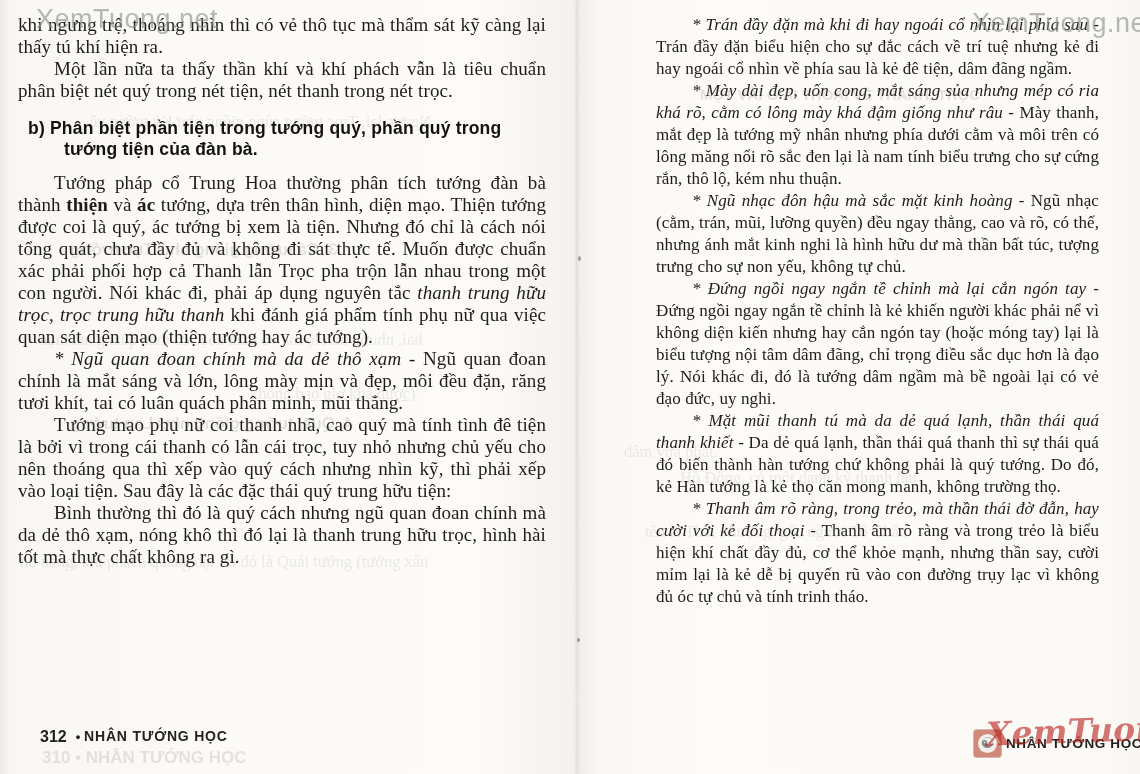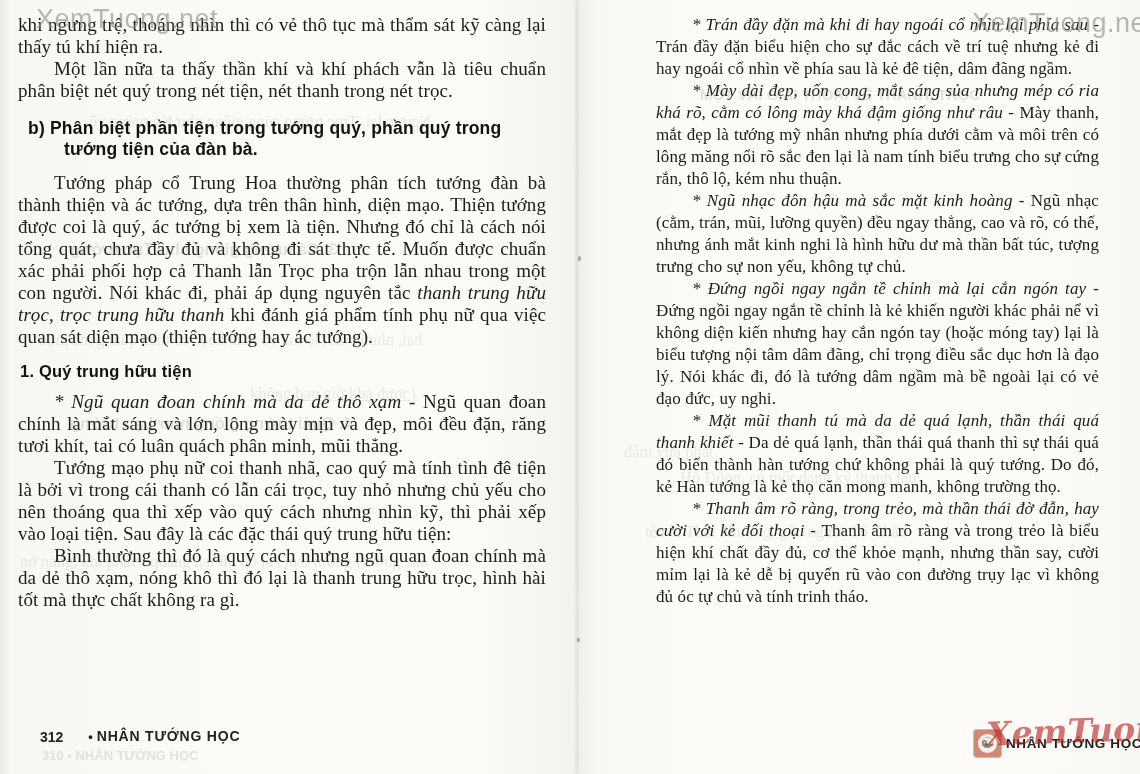--- a/index.html
+++ b/index.html
@@ -26,21 +26,21 @@
     margin:0;padding:0;
     font-size:19px;line-height:22px;
     text-align:justify;
     letter-spacing:.1px;
   }
   #page-right p{font-size:17px;line-height:22px;}
   .para{margin-bottom:9px;}
   .indent{text-indent:36px;}
   .noindent{text-indent:0;}
   .lead-it{font-style:italic;}
-  .b{font-weight:normal;}
+  .b{font-weight:bold;}
   h3.sub{
     font-family:"Liberation Sans", sans-serif;
     font-weight:bold;font-size:17.5px;line-height:21px;
     color:#141210;margin:16px 0 12px 10px;
     padding-left:36px;text-indent:-36px;
     letter-spacing:.2px;
   }
   h4.sub2{
     font-family:"Liberation Sans", sans-serif;
     font-weight:bold;font-size:16.5px;
@@ -62,21 +62,21 @@
     font-size:33px;color:rgba(186,34,30,.62);
     transform:rotate(-2deg);letter-spacing:0px;white-space:nowrap;
   }
   
   .footer{
     position:absolute;z-index:5;
     font-family:"Liberation Sans", sans-serif;
     font-weight:bold;color:#24221f;white-space:nowrap;
   }
   #footer-left{left:40px;top:728px;font-size:14px;letter-spacing:.8px;}
-  #footer-left .pnum{font-size:14px;letter-spacing:0;margin-right:22px;vertical-align:-1px;text-align:right;}
+  #footer-left .pnum{font-size:16px;letter-spacing:0;margin-right:6px;vertical-align:-1px;text-align:right;}
   #footer-right{left:974px;top:730px;font-size:13.5px;letter-spacing:.6px;display:flex;align-items:center;gap:5px;}
   .bullet-sep{font-size:13px;margin:0 3px;}
   .logo-box{
     display:inline-flex;width:27px;height:27px;border-radius:3px;
     background:#d08879;align-items:center;justify-content:center;
     box-shadow:0 0 0 1px rgba(190,110,95,.5);
   }
   .logo-box .yy{
     width:19px;height:19px;border-radius:50%;background:#f3efe9;color:#8a8a88;
     font-size:15px;line-height:19px;text-align:center;
@@ -99,38 +99,37 @@
 
 <div id="scan">
   <div class="gutter-line"></div>
 
   <div class="ghost mir" style="left:90px;top:112px;">Ngược lại, Trọc tướng cũng giống như Kỳ tướng về</div>
   <div class="ghost bold mir" style="left:70px;top:240px;">3. Cá tướng giống như Tục tướng</div>
   <div class="ghost mir" style="left:40px;top:330px;">hai, nhưng mắt lộ mà vô thần hoặc có thần quang mà mục</div>
   <div class="ghost" style="left:250px;top:384px;text-decoration:underline;">không bao giờ khá được)</div>
   <div class="ghost bold mir" style="left:70px;top:414px;">4. Quái tướng giống như Lạn tướng</div>
   <div class="ghost" style="left:20px;top:552px;">nở nang, khí phách quảng đại thì đó là Quái tướng (tướng xấu</div>
-  <div class="ghost bold" style="left:42px;top:748px;font-size:13px;">310 • NHÂN TƯỚNG HỌC</div>
+  <div class="ghost bold" style="left:42px;top:748px;font-size:17px;">310 • NHÂN TƯỚNG HỌC</div>
   <div class="ghost bold" style="left:700px;top:86px;font-size:15px;">MỘT VÀI GIAI THOẠI VỀ THANH, TRỌC</div>
   <div class="ghost" style="left:624px;top:442px;">dâm vừa phát.</div>
   <div class="ghost" style="left:680px;top:468px;">Hồ Đông, có một danh kỹ thanh lâu</div>
   <div class="ghost" style="left:645px;top:522px;">tên là Thái Phượng, gốc người Tô Châu</div>
 
   <div class="speck" style="left:578px;top:256px;width:3px;height:5px;"></div>
   <div class="speck" style="left:577px;top:638px;width:3px;height:4px;"></div>
 
   <div id="wm-tl" class="wm-top">XemTuong.net</div>
   <div id="wm-tr" class="wm-top">XemTuong.net</div>
 
   <div id="page-left" class="page">
     <p class="para noindent">khi ngưng trệ, thoáng nhìn thì có vẻ thô tục mà thẩm sát kỹ càng lại thấy tú khí hiện ra.</p>
     <p class="para indent">Một lần nữa ta thấy thần khí và khí phách vẫn là tiêu chuẩn phân biệt nét quý trong nét tiện, nét thanh trong nét trọc.</p>
     <h3 class="sub">b) Phân biệt phần tiện trong tướng quý, phần quý trong tướng tiện của đàn bà.</h3>
     <p class="para indent"><span>Tướng pháp cổ Trung Hoa thường phân tích tướng đàn bà thành </span><span class="b">thiện</span><span> và </span><span class="b">ác</span><span> tướng, dựa trên thân hình, diện mạo. Thiện tướng được coi là quý, ác tướng bị xem là tiện. Nhưng đó chỉ là cách nói tổng quát, chưa đầy đủ và không đi sát thực tế. Muốn được chuẩn xác phải phối hợp cả Thanh lẫn Trọc pha trộn lẫn nhau trong một con người. Nói khác đi, phải áp dụng nguyên tắc </span><span class="lead-it">thanh trung hữu trọc, trọc trung hữu thanh</span><span> khi đánh giá phẩm tính phụ nữ qua việc quan sát diện mạo (thiện tướng hay ác tướng).</span></p>
-    <h4 class="sub2">1. Quý trung hữu tiện</h4>
     <p class="para indent"><span class="lead-it">* Ngũ quan đoan chính mà da dẻ thô xạm</span><span> - Ngũ quan đoan chính là mắt sáng và lớn, lông mày mịn và đẹp, môi đều đặn, răng tươi khít, tai có luân quách phân minh, mũi thẳng.</span></p>
     <p class="para indent">Tướng mạo phụ nữ coi thanh nhã, cao quý mà tính tình đê tiện là bởi vì trong cái thanh có lẫn cái trọc, tuy nhỏ nhưng chủ yếu cho nên thoáng qua thì xếp vào quý cách nhưng nhìn kỹ, thì phải xếp vào loại tiện. Sau đây là các đặc thái quý trung hữu tiện:</p>
     <p class="para indent">Bình thường thì đó là quý cách nhưng ngũ quan đoan chính mà da dẻ thô xạm, nóng khô thì đó lại là thanh trung hữu trọc, hình hài tốt mà thực chất không ra gì.</p>
   </div>
 
   <div id="page-right" class="page">
     <p class="para indent"><span class="lead-it">* Trán đầy đặn mà khi đi hay ngoái cổ nhìn lại phía sau</span><span> - Trán đầy đặn biểu hiện cho sự đắc cách về trí tuệ nhưng kẻ đi hay ngoái cổ nhìn về phía sau là kẻ đê tiện, dâm đãng ngầm.</span></p>
     <p class="para indent"><span class="lead-it">* Mày dài đẹp, uốn cong, mắt sáng sủa nhưng mép có ria khá rõ, cằm có lông mày khá đậm giống như râu</span><span> - Mày thanh, mắt đẹp là tướng mỹ nhân nhưng phía dưới cằm và môi trên có lông măng nổi rõ sắc đen lại là nam tính biểu trưng cho sự cứng rắn, thô lộ, kém nhu thuận.</span></p>
     <p class="para indent"><span class="lead-it">* Ngũ nhạc đôn hậu mà sắc mặt kinh hoàng</span><span> - Ngũ nhạc (cằm, trán, mũi, lưỡng quyền) đều ngay thẳng, cao và rõ, có thế, nhưng ánh mắt kinh nghi là hình hữu dư mà thần bất túc, tượng trưng cho sự non yếu, không tự chủ.</span></p>
     <p class="para indent"><span class="lead-it">* Đứng ngồi ngay ngắn tề chỉnh mà lại cắn ngón tay</span><span> - Đứng ngồi ngay ngắn tề chỉnh là kẻ khiến người khác phải nể vì không diện kiến nhưng hay cắn ngón tay (hoặc móng tay) lại là biểu tượng nội tâm dâm đãng, chỉ trọng điều sắc dục hơn là đạo lý. Nói khác đi, đó là tướng dâm ngầm mà bề ngoài lại có vẻ đạo đức, uy nghi.</span></p>

